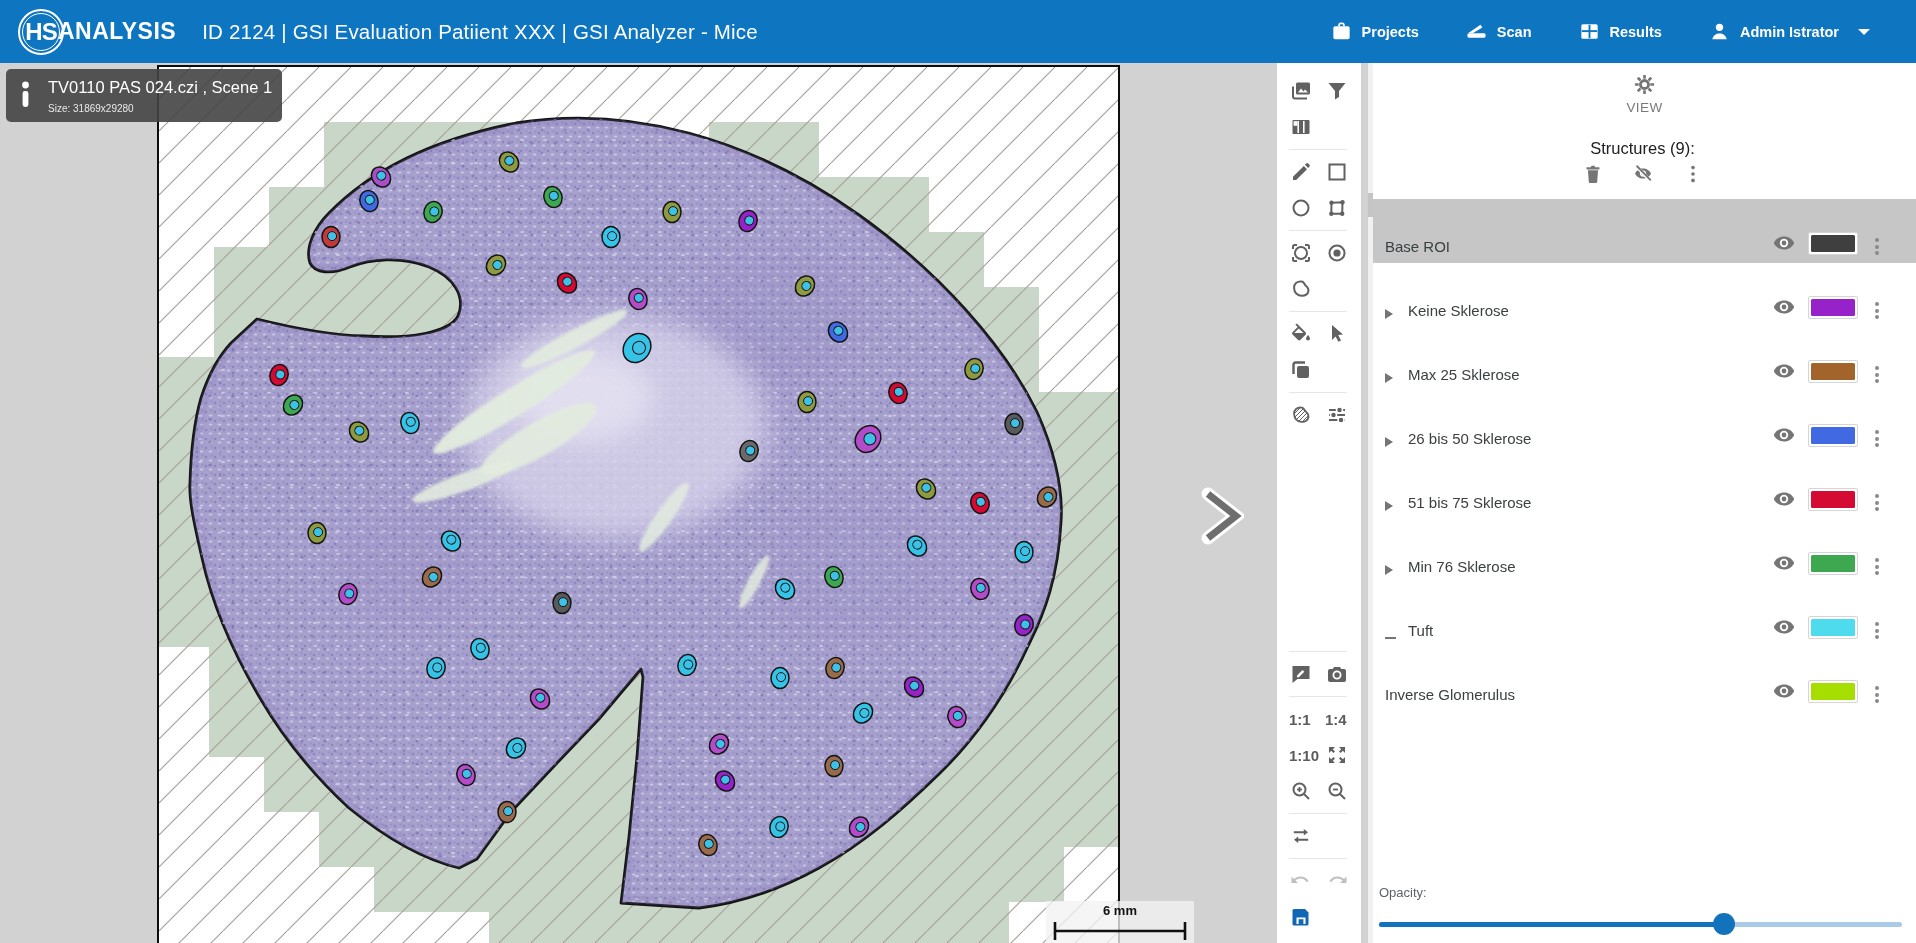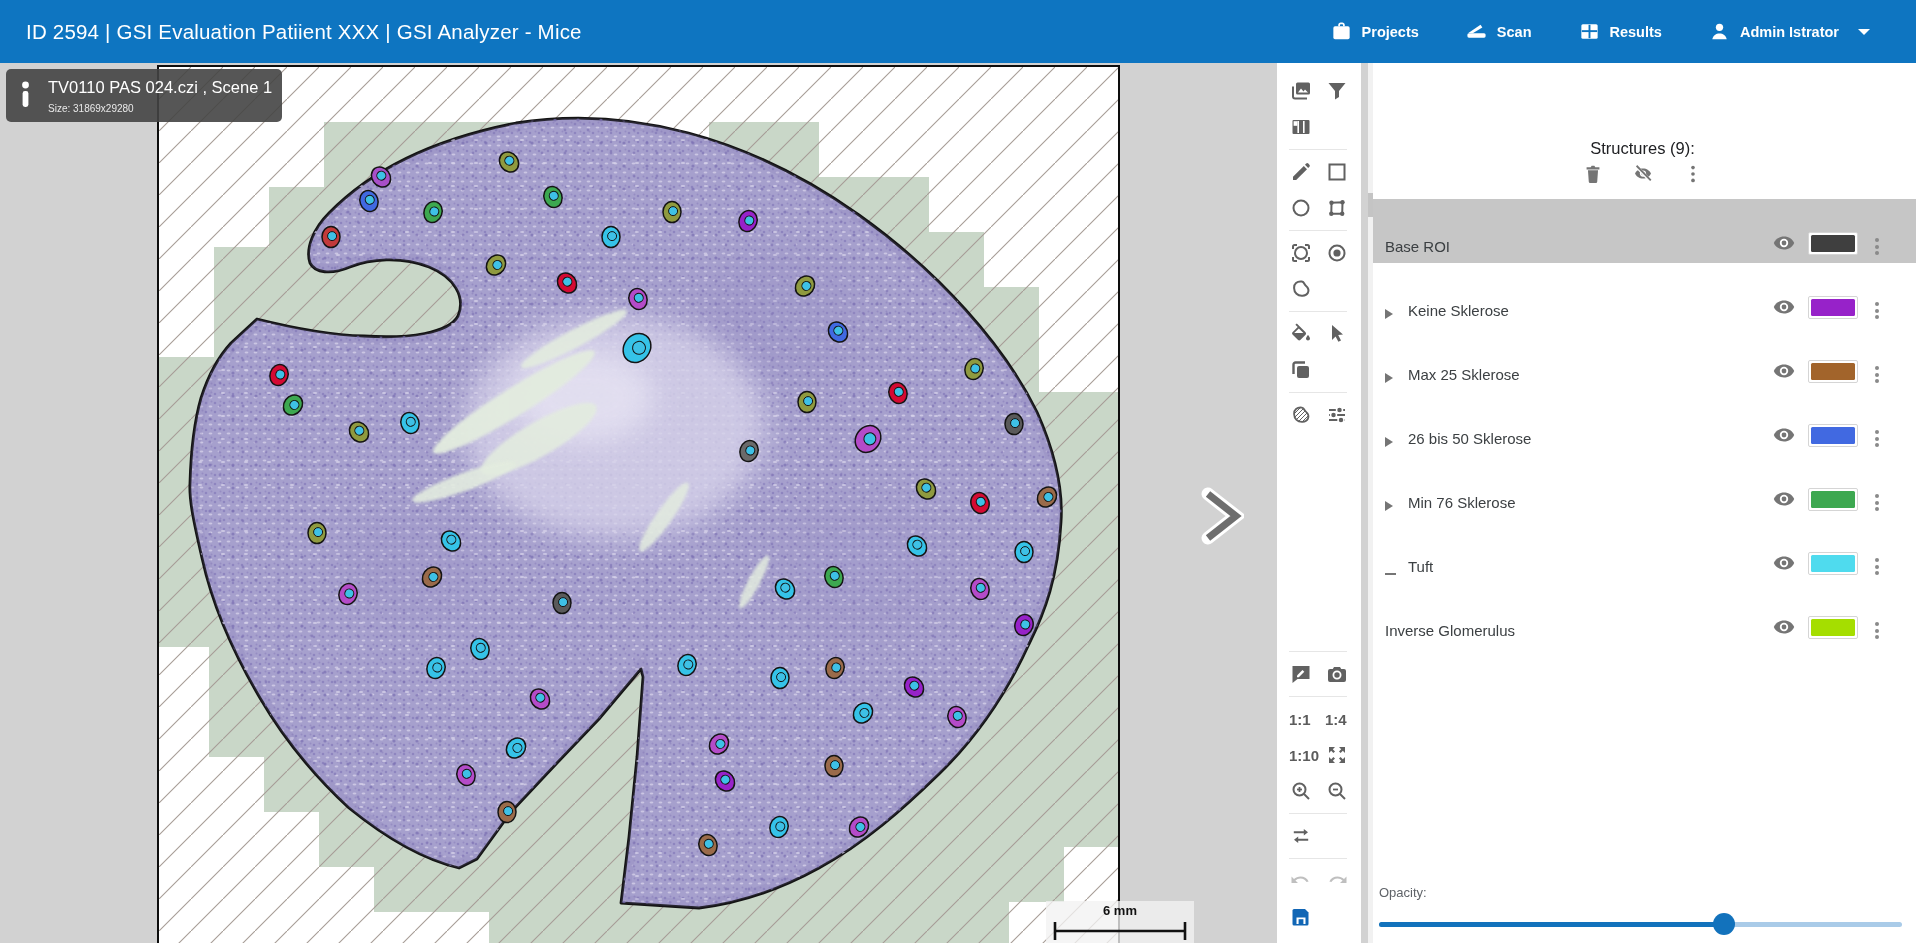--- a/index.html
+++ b/index.html
@@ -87,21 +87,27 @@
   .track { position:absolute; left:0; right:0; top:9px; height:5px; border-radius:3px; background:#a9cbe8; }
   .tfill { position:absolute; left:0; top:9px; height:5px; border-radius:3px; background:#1272bc; }
   .thumb { position:absolute; top:0; width:22px; height:22px; border-radius:50%; background:#1272bc; }
 </style>
 </head>
 <body>
 
 <div id="app">
 
   <header class="topbar">
-    <div class="tb-title">ID 2594 | GSI Evaluation Patiient XXX | GSI Analyzer - Mice</div>
+    <div class="brand">
+      <div class="brand-circle">
+        <span class="brand-hs">HS</span>
+      </div>
+      <span class="brand-name">ANALYSIS</span>
+    </div>
+    <div class="tb-title">ID 2124 | GSI Evaluation Patiient XXX | GSI Analyzer - Mice</div>
     <nav class="topnav" id="topnav">
         <div class="navitem">
           <span class="nicon"><svg viewBox="0 0 24 24">
               <path d="M9.5 6.5V5.2A1.7 1.7 0 0 1 11.2 3.5h1.6a1.7 1.7 0 0 1 1.7 1.7v1.3" fill="none" stroke="#fff" stroke-width="1.8"></path>
               <rect x="3.5" y="6.5" width="17" height="13.5" rx="1.8" fill="#fff"></rect>
             </svg></span>
           <span class="navlabel">Projects</span>
         </div>
         <div class="navitem">
           <span class="nicon"><svg viewBox="0 0 24 24">
@@ -653,20 +659,36 @@
           </svg>
         </div>
       </div>
     </div>
   <div class="vscroll">
       <div class="vthumb"></div>
     </div>
 
   <aside class="panel">
     <div class="tabs" id="tabs">
+        <div class="tab">
+          <span class="tabicon"><svg viewBox="0 0 24 24">
+              <circle cx="12" cy="12" r="4.2" fill="none" stroke="#757575" stroke-width="3"></circle>
+              <g fill="#757575">
+                <rect x="10.6" y="2" width="2.8" height="4" rx="0.6"></rect>
+                <rect x="10.6" y="18" width="2.8" height="4" rx="0.6"></rect>
+                <rect x="2" y="10.6" width="4" height="2.8" rx="0.6"></rect>
+                <rect x="18" y="10.6" width="4" height="2.8" rx="0.6"></rect>
+                <rect x="10.6" y="2" width="2.8" height="4" rx="0.6" transform="rotate(45 12 12)"></rect>
+                <rect x="10.6" y="18" width="2.8" height="4" rx="0.6" transform="rotate(45 12 12)"></rect>
+                <rect x="2" y="10.6" width="4" height="2.8" rx="0.6" transform="rotate(45 12 12)"></rect>
+                <rect x="18" y="10.6" width="4" height="2.8" rx="0.6" transform="rotate(45 12 12)"></rect>
+              </g>
+            </svg></span>
+          <div class="tablabel">VIEW</div>
+        </div>
       </div>
     <div class="phead">
       <span class="ptitle">Structures (9):</span>
       <span class="pactions" id="pactions">
           <span class="pact"><svg viewBox="0 0 24 24">
               <path d="M6.5 8h11l-.9 12.5a1.5 1.5 0 0 1-1.5 1.4H8.9a1.5 1.5 0 0 1-1.5-1.4zM9.5 4.5l1-1.5h3l1 1.5H19V7H5V4.5z" fill="#757575"></path>
             </svg></span>
           <span class="pact"><svg viewBox="0 0 24 24">
               <path d="M12 6C8 6 4.6 8.3 3.3 11.5 4.6 14.7 8 17 12 17s7.4-2.3 8.7-5.5C19.4 8.3 16 6 12 6z" fill="#757575"></path>
               <circle cx="12" cy="11.5" r="3.4" fill="#fff"></circle>
@@ -758,20 +780,40 @@
           <span class="kebab">
             <i></i>
             <i></i>
             <i></i>
           </span>
         </div>
         <div class="srow">
           <span class="pref">
             <span class="tri-r"></span>
           </span>
+          <span class="slabel">51 bis 75 Sklerose</span>
+          <span class="sspace"></span>
+          <span class="eye"><svg viewBox="0 0 24 24">
+              <path d="M12 5.5C7.3 5.5 3.3 8.2 1.8 12c1.5 3.8 5.5 6.5 10.2 6.5s8.7-2.7 10.2-6.5C20.7 8.2 16.7 5.5 12 5.5z" fill="#757575"></path>
+              <circle cx="12" cy="12" r="4.2" fill="#fff"></circle>
+              <circle cx="12" cy="12" r="2.4" fill="#757575"></circle>
+            </svg></span>
+          <span class="swatch">
+            <i style="background: rgb(212, 10, 50);"></i>
+          </span>
+          <span class="kebab">
+            <i></i>
+            <i></i>
+            <i></i>
+          </span>
+        </div>
+        <div class="srow">
+          <span class="pref">
+            <span class="tri-r"></span>
+          </span>
           <span class="slabel">Min 76 Sklerose</span>
           <span class="sspace"></span>
           <span class="eye"><svg viewBox="0 0 24 24">
               <path d="M12 5.5C7.3 5.5 3.3 8.2 1.8 12c1.5 3.8 5.5 6.5 10.2 6.5s8.7-2.7 10.2-6.5C20.7 8.2 16.7 5.5 12 5.5z" fill="#757575"></path>
               <circle cx="12" cy="12" r="4.2" fill="#fff"></circle>
               <circle cx="12" cy="12" r="2.4" fill="#757575"></circle>
             </svg></span>
           <span class="swatch">
             <i style="background: rgb(61, 168, 80);"></i>
           </span>

